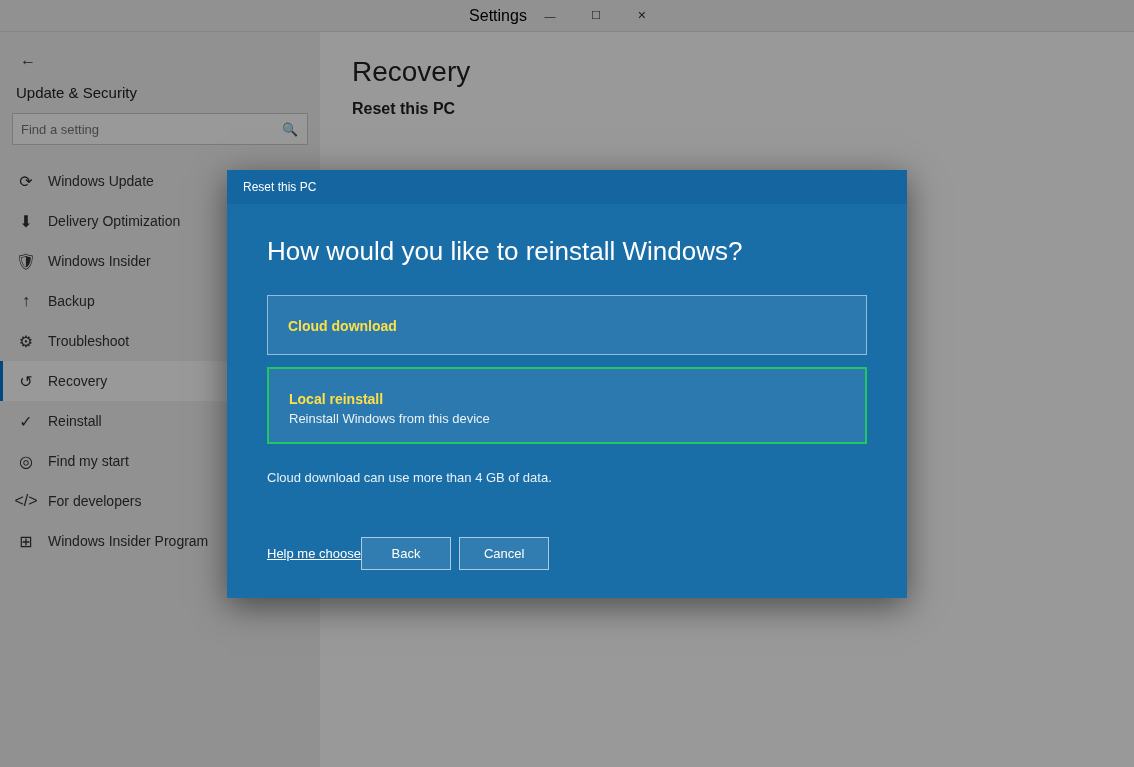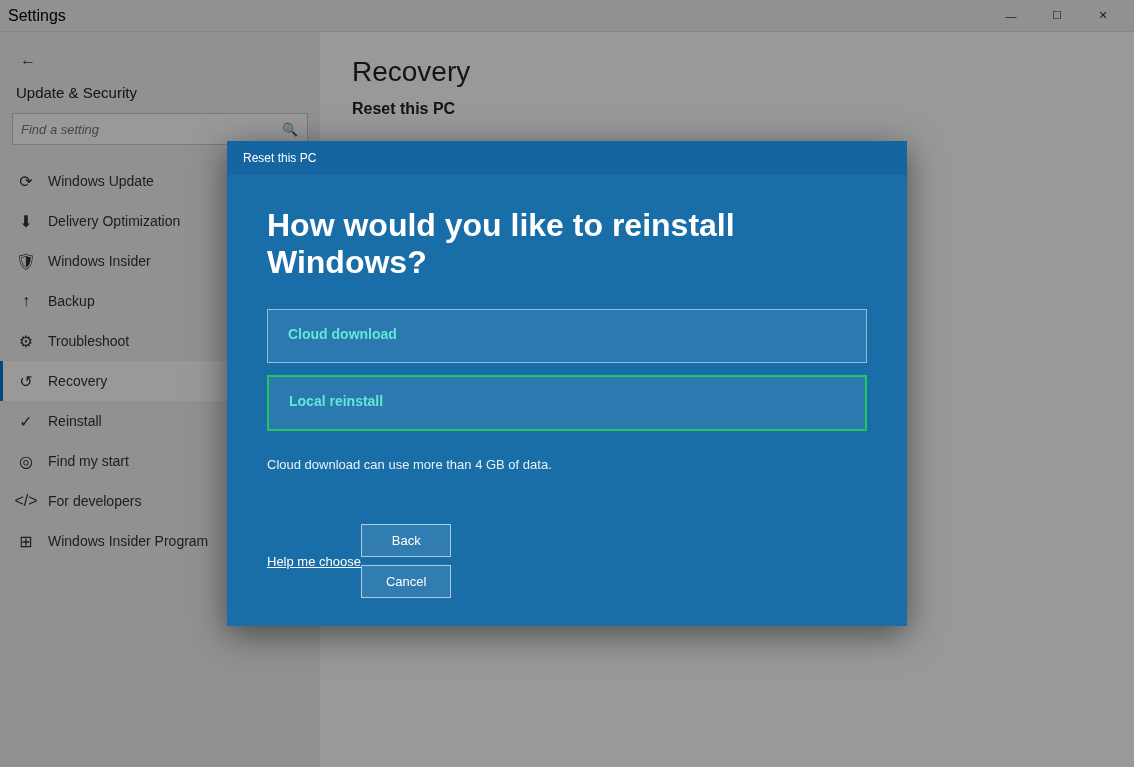--- a/index.html
+++ b/index.html
@@ -9,21 +9,21 @@
       width: 1134px;
       height: 767px;
       overflow: hidden;
       position: relative;
     }
 
     
     .titlebar {
       display: flex;
       align-items: center;
-      justify-content: space-between;
+      justify-content: center;
       background: #f2f2f2;
       height: 32px;
       padding: 0 8px;
       border-bottom: 1px solid #e0e0e0;
     }
     .titlebar-left {
       display: flex;
       align-items: center;
       gap: 8px;
     }
@@ -92,21 +92,20 @@
       height: 32px;
       padding: 0 8px;
     }
     .search-input {
       border: none;
       outline: none;
       flex: 1;
       font-size: 13px;
       background: transparent;
       color: #b91c1c;
-      font-style: italic;
     }
     .search-icon-btn {
       color: #666;
       font-size: 13px;
     }
 
     .sidebar-item {
       display: flex;
       align-items: center;
       gap: 12px;
@@ -220,43 +219,44 @@
       color: white;
       font-weight: 400;
     }
 
     .dialog-body {
       padding: 32px 40px 28px 40px;
       background: #1a6ea8;
     }
 
     .dialog-heading {
-      font-size: 32px;
-      font-weight: 700;
+      font-size: 26px;
+      font-weight: 400;
       color: white;
       margin-bottom: 28px;
     }
 
     .option-box {
       border: 1px solid rgba(255,255,255,0.5);
       padding: 16px 20px;
       margin-bottom: 12px;
       cursor: pointer;
       background: rgba(255,255,255,0.08);
     }
     .option-box.selected {
       border: 2px solid #22c55e;
       background: rgba(255,255,255,0.08);
     }
 
     .option-title {
       font-size: 14px;
       font-weight: 700;
-      color: #5eead4;
+      color: #fde047;
       margin-bottom: 4px;
+      margin-top: 6px;
     }
     .option-desc {
       font-size: 13px;
       color: rgba(255,255,255,0.9);
     }
 
     .dialog-note {
       font-size: 13px;
       color: rgba(255,255,255,0.9);
       margin: 26px 0 0 0;
@@ -272,21 +272,20 @@
     .dialog-help-link {
       color: white;
       font-size: 13px;
       text-decoration: underline;
       cursor: pointer;
     }
 
     .dialog-buttons {
       display: flex;
       gap: 8px;
-      flex-direction: column;
     }
 
     .dialog-btn {
       padding: 8px 24px;
       font-size: 13px;
       cursor: pointer;
       border: 1px solid rgba(255,255,255,0.6);
       background: rgba(255,255,255,0.1);
       color: white;
       min-width: 90px;
@@ -379,20 +378,21 @@
     <div class="dialog-titlebar">Reset this PC</div>
     <div class="dialog-body">
       <h2 class="dialog-heading">How would you like to reinstall Windows?</h2>
 
       <div class="option-box">
         <div class="option-title">Cloud download</div>
       </div>
 
       <div class="option-box selected">
         <div class="option-title">Local reinstall</div>
+        <div class="option-desc">Reinstall Windows from this device</div>
       </div>
 
       <p class="dialog-note">Cloud download can use more than 4 GB of data.</p>
     </div>
 
     <div class="dialog-footer">
       <a class="dialog-help-link">Help me choose</a>
       <div class="dialog-buttons">
         <button class="dialog-btn">Back</button>
         <button class="dialog-btn">Cancel</button>

